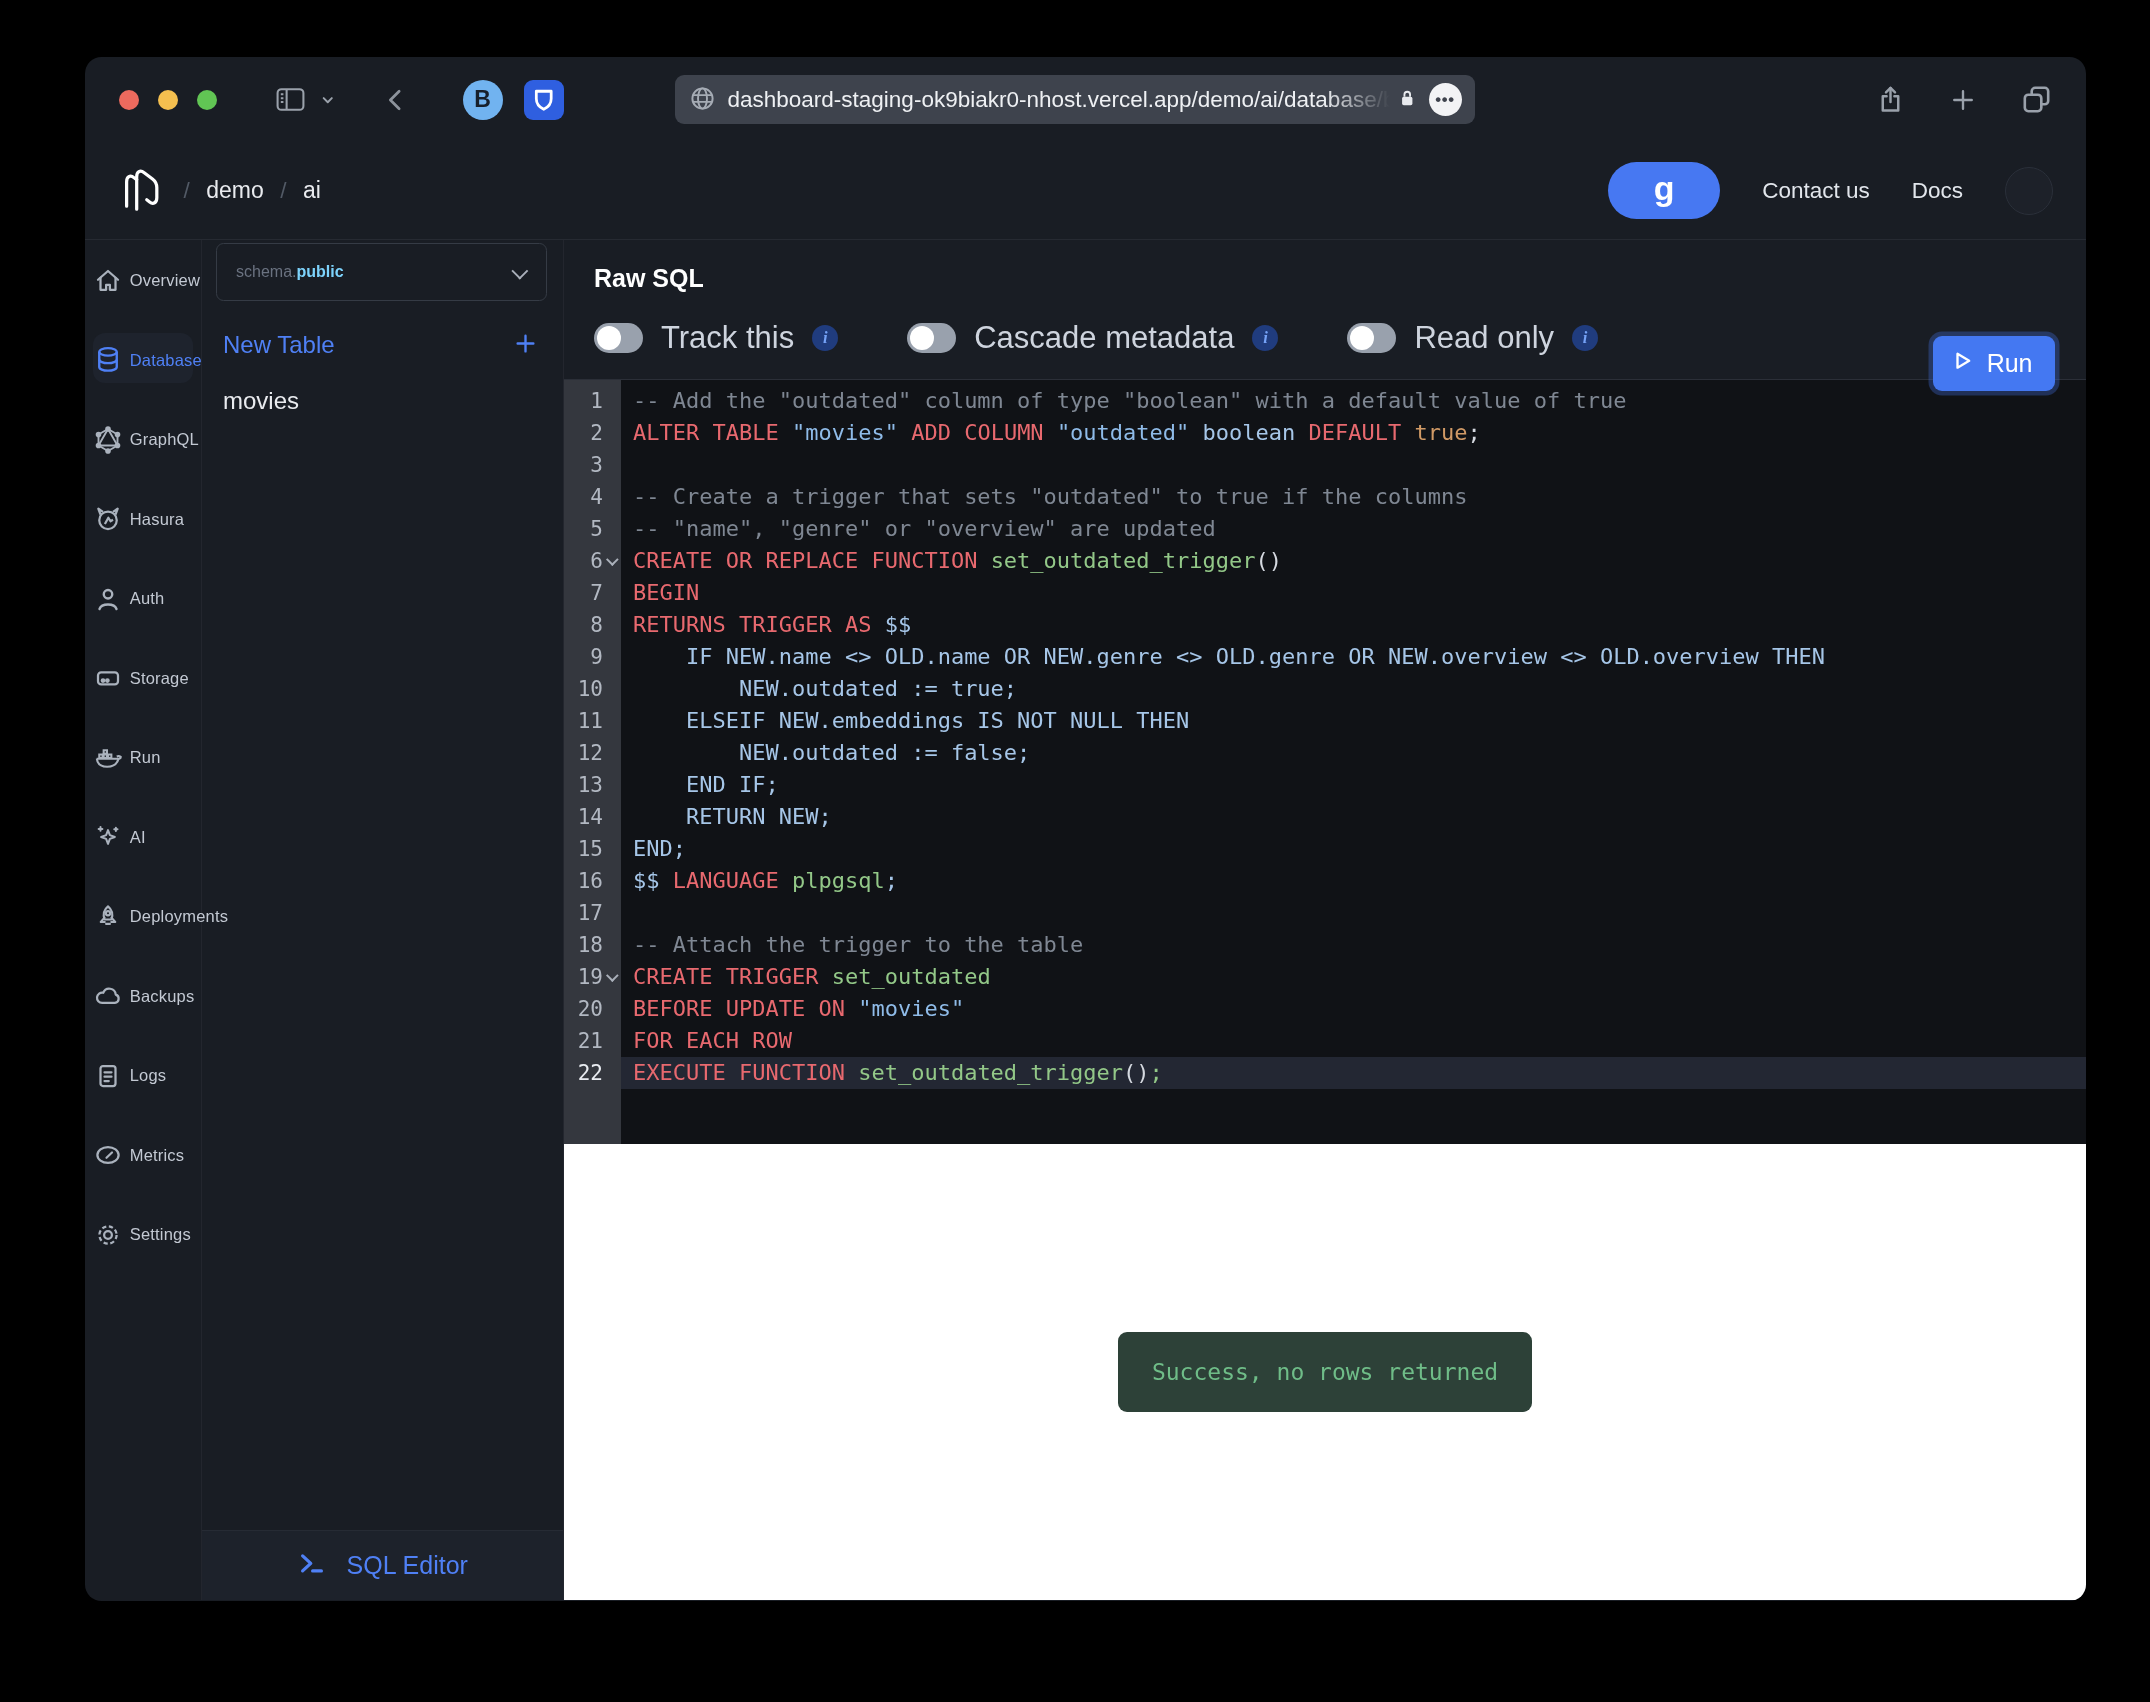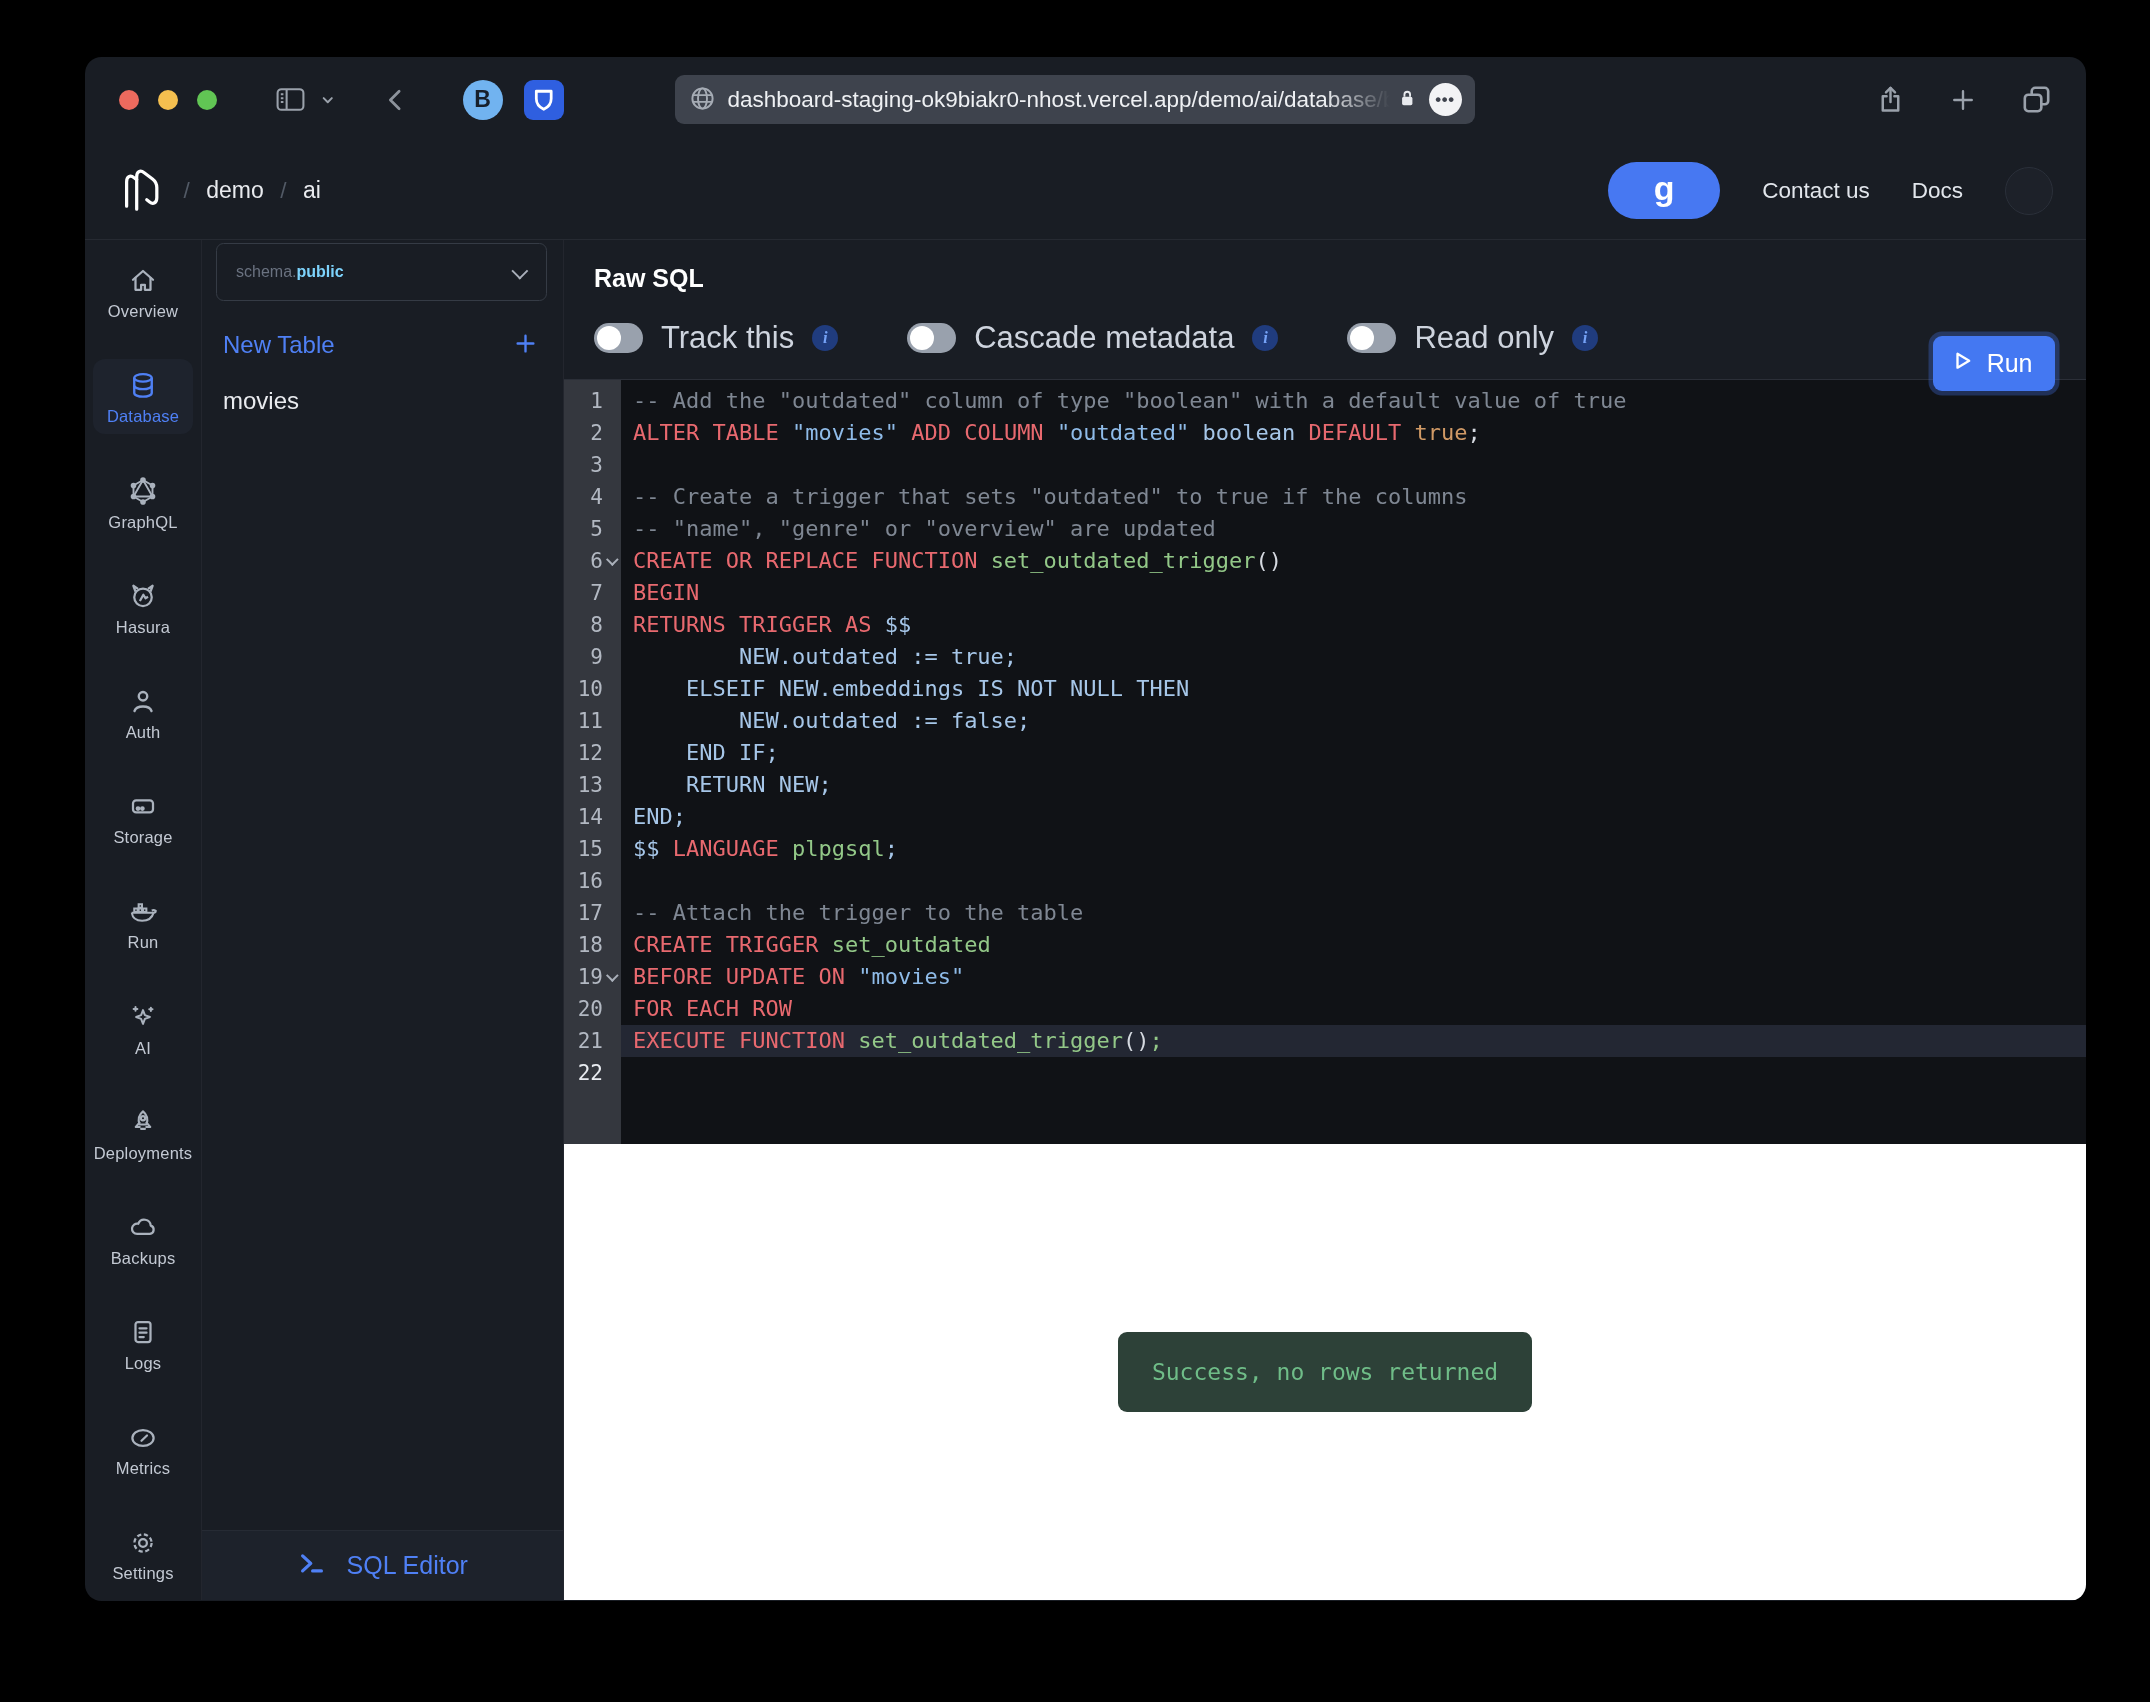--- a/index.html
+++ b/index.html
@@ -41,21 +41,21 @@
   .header-right{margin-left:auto;display:flex;align-items:center;gap:42px;}
   .g-pill{width:112px;height:57px;border-radius:30px;background:#4778f2;color:#fff;display:flex;
           align-items:center;justify-content:center;font-size:34px;font-weight:700;padding-bottom:4.5px;box-sizing:border-box;}
   .hdr-link{color:#e2e6ec;font-size:22.5px;}
   .avatar{width:46px;height:46px;border-radius:50%;background:#1d2129;border:1.5px solid #2b303a;}
 
   
   .app-body{display:flex;height:1360px;}
   .nav-rail{width:117px;flex:none;border-right:1.5px solid #23262e;padding-top:13.5px;box-sizing:border-box;
             display:flex;flex-direction:column;align-items:center;gap:30px;}
-  .nav-item{width:100px;display:flex;flex-direction:column;align-items:center;gap:6.7px;color:#aab2bd;
+  .nav-item{width:100px;display:flex;flex-direction:row;align-items:center;gap:6.7px;color:#aab2bd;
             padding:12px 0 7.5px;border-radius:12px;}
   .nav-item .nv-label{font-size:16.5px;color:#c3c9d3;letter-spacing:0.2px;}
   .nav-item.active{background:#1e232d;color:#4f80f5;}
   .nav-item.active .nv-label{color:#4f80f5;}
   .nav-item svg{display:block;}
 
   .table-panel{width:362px;flex:none;border-right:1.5px solid #23262e;position:relative;box-sizing:border-box;
                padding:3px 16.5px 0 13.5px;}
   .schema-select{height:58px;border:1.5px solid #353b45;border-radius:7.5px;display:flex;align-items:center;
                  padding:0 19.5px;box-sizing:border-box;font-size:16px;}
@@ -506,20 +506,21 @@
             </div>
           <div class="code-col">
               <div class="code-line"><span class="tok-c">-- Add the "outdated" column of type "boolean" with a default value of true</span></div>
               <div class="code-line"><span class="tok-k">ALTER TABLE </span><span class="tok-s">"movies"</span><span class="tok-k"> ADD COLUMN </span><span class="tok-s">"outdated"</span><span class="tok-b"> boolean </span><span class="tok-k">DEFAULT </span><span class="tok-o">true</span><span class="tok-p">;</span></div>
               <div class="code-line"></div>
               <div class="code-line"><span class="tok-c">-- Create a trigger that sets "outdated" to true if the columns</span></div>
               <div class="code-line"><span class="tok-c">-- "name", "genre" or "overview" are updated</span></div>
               <div class="code-line"><span class="tok-k">CREATE OR REPLACE FUNCTION </span><span class="tok-g">set_outdated_trigger</span><span class="tok-p">()</span></div>
               <div class="code-line"><span class="tok-k">BEGIN</span></div>
               <div class="code-line"><span class="tok-k">RETURNS TRIGGER AS </span><span class="tok-b">$$</span></div>
+              <div class="code-line"><span class="tok-b">    IF NEW.name &lt;&gt; OLD.name OR NEW.genre &lt;&gt; OLD.genre OR NEW.overview &lt;&gt; OLD.overview THEN</span></div>
               <div class="code-line"><span class="tok-b">        NEW.outdated := true;</span></div>
               <div class="code-line"><span class="tok-b">    ELSEIF NEW.embeddings IS NOT NULL THEN</span></div>
               <div class="code-line"><span class="tok-b">        NEW.outdated := false;</span></div>
               <div class="code-line"><span class="tok-b">    END IF;</span></div>
               <div class="code-line"><span class="tok-b">    RETURN NEW;</span></div>
               <div class="code-line"><span class="tok-b">END;</span></div>
               <div class="code-line"><span class="tok-b">$$ </span><span class="tok-k">LANGUAGE </span><span class="tok-g">plpgsql</span><span class="tok-b">;</span></div>
               <div class="code-line"></div>
               <div class="code-line"><span class="tok-c">-- Attach the trigger to the table</span></div>
               <div class="code-line"><span class="tok-k">CREATE TRIGGER </span><span class="tok-g">set_outdated</span></div>

